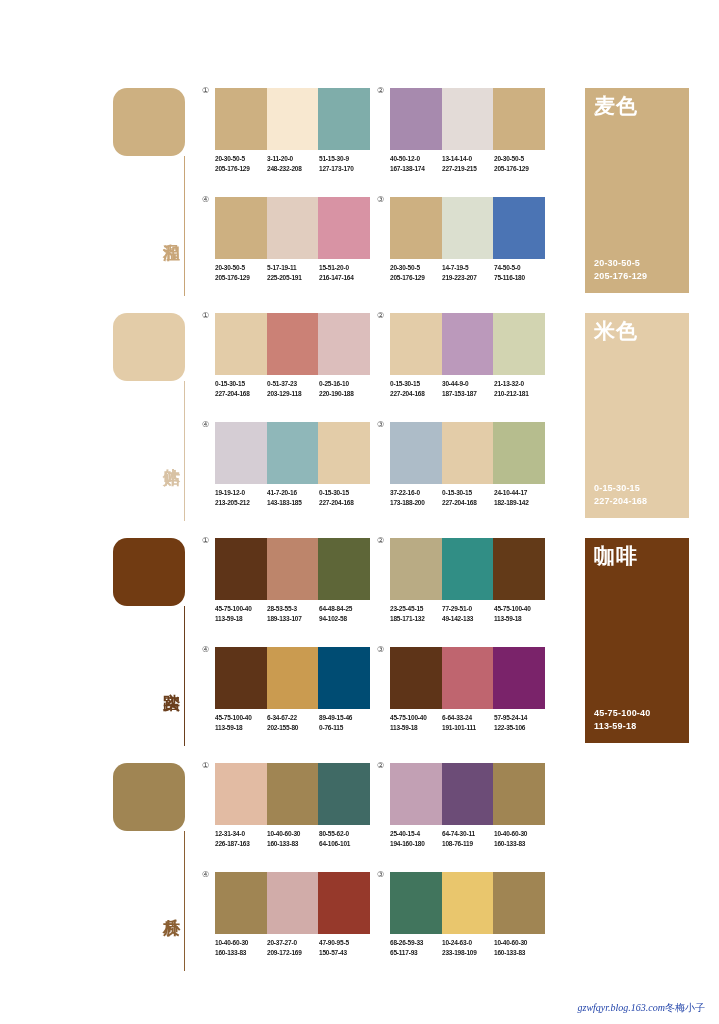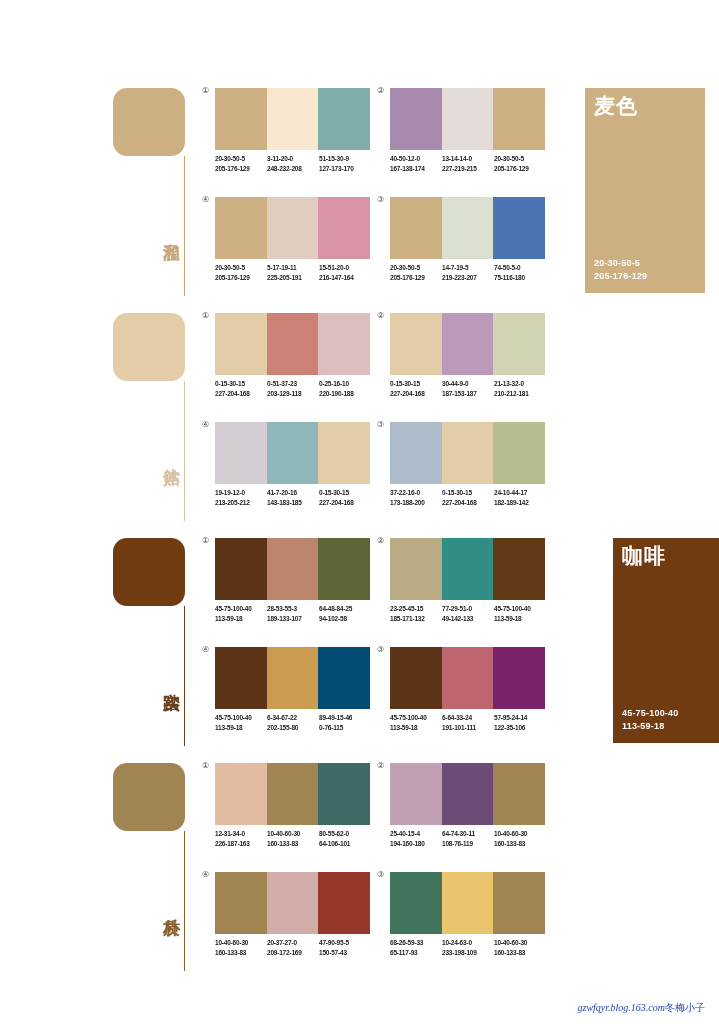--- a/index.html
+++ b/index.html
@@ -115,21 +115,21 @@
     font-family: "Liberation Sans", sans-serif;
     white-space: nowrap;
     letter-spacing: -0.2px;
   }
 
   
   .card {
     position: absolute;
     left: 585px;
     top: 4px;
-    width: 120px;
+    width: 104px;
     height: 205px;
   }
   .card-title {
     position: absolute;
     left: 9px;
     top: 6px;
     font-size: 21px;
     line-height: 24px;
     font-weight: bold;
     color: #ffffff;
@@ -358,20 +358,27 @@
         <div class="lab">
           <div>0-15-30-15</div>
           <div>227-204-168</div>
         </div>
         <div class="lab">
           <div>24-10-44-17</div>
           <div>182-189-142</div>
         </div>
       </div>
     </div>
+    <div class="card" style="background: rgb(227, 204, 168);">
+      <div class="card-title">米色</div>
+      <div class="card-codes">
+        <div>0-15-30-15</div>
+        <div>227-204-168</div>
+      </div>
+    </div>
   </div>
 <div class="section" style="top: 534px;">
     <div class="key-chip" style="background: rgb(113, 59, 18);"></div>
     <div class="key-rule" style="background: rgb(107, 63, 29);"></div>
     <div class="mood" style="color: rgb(107, 63, 29);">踏实</div>
     <div class="group r0 c0">
       <div class="group-num">①</div>
       <div class="swatches">
         <div class="sw" style="background: rgb(94, 52, 24);"></div>
         <div class="sw" style="background: rgb(189, 133, 107);"></div>
@@ -451,21 +458,21 @@
         <div class="lab">
           <div>6-64-33-24</div>
           <div>191-101-111</div>
         </div>
         <div class="lab">
           <div>57-95-24-14</div>
           <div>122-35-106</div>
         </div>
       </div>
     </div>
-    <div class="card" style="background: rgb(113, 59, 18); margin-left: 28px;">
+    <div class="card" style="background: rgb(113, 59, 18);">
       <div class="card-title">咖啡</div>
       <div class="card-codes">
         <div>45-75-100-40</div>
         <div>113-59-18</div>
       </div>
     </div>
   </div>
 <div class="section" style="top: 759px;">
     <div class="key-chip" style="background: rgb(160, 133, 83);"></div>
     <div class="key-rule" style="background: rgb(138, 95, 51);"></div>

